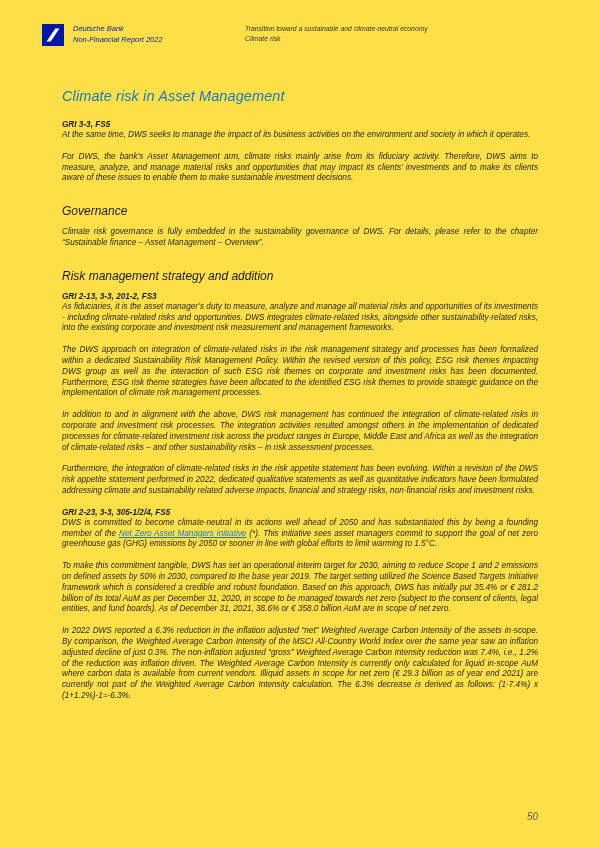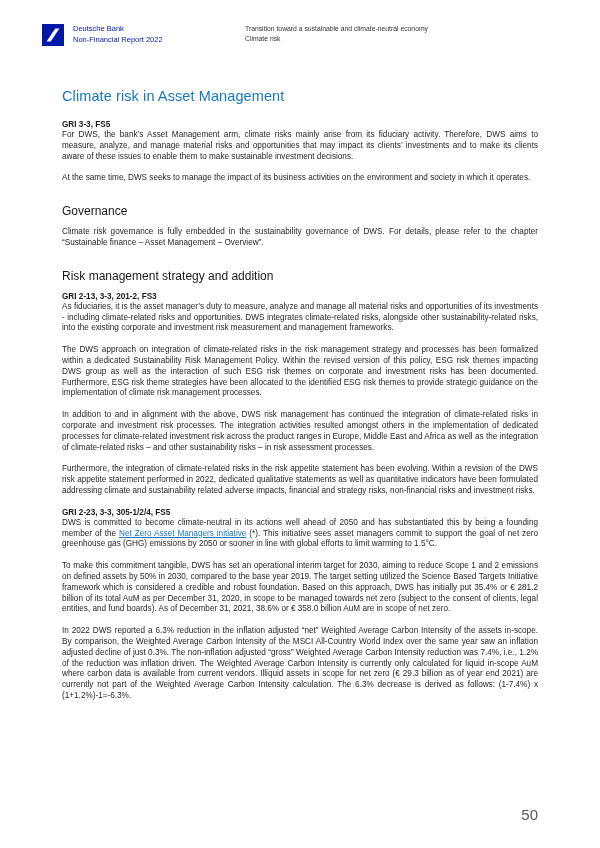--- a/index.html
+++ b/index.html
@@ -2,23 +2,24 @@
 <html style="--brand-blue: #0018A8; --heading-blue: #1878BE; --link-blue: #1878BE; --body-text: #262626; --page-number: #555555;"><head>
 <meta charset="utf-8">
 <style>
   html, body { margin: 0; padding: 0; background: #e8e8e8; }
   body { font-family: "Liberation Sans", sans-serif; }
   .page {
     position: relative;
     width: 600px;
     height: 848px;
     margin: 0 auto;
-    background: #ffffff;
+    background: #fde047;
     overflow: hidden;
     color: var(--body-text, #262626);
+    font-style: italic;
   }
   .header {
     display: flex;
     align-items: flex-start;
     padding: 24px 42px 0 42px;
   }
   .logo { width: 22px; height: 22px; flex: 0 0 auto; }
   .logo svg { display: block; }
   .brand {
     margin-left: 9px;
@@ -62,21 +63,21 @@
   .link {
     color: var(--link-blue, #1878BE);
     text-decoration: underline;
     cursor: pointer;
   }
   .footer {
     position: absolute;
     right: 62px;
     bottom: 24px;
   }
-  .pageno { font-size: 15px; color: var(--page-number, #555555); }
+  .pageno { font-size: 10px; color: var(--page-number, #555555); }
 </style>
 </head>
 <body>
 
 <div class="page">
 
   <header class="header">
     <div class="logo">
       <svg viewBox="0 0 24 24" width="22" height="22" aria-hidden="true">
         <rect x="0" y="0" width="24" height="24" fill="#0018A8"></rect>
@@ -91,22 +92,22 @@
       <div>Transition toward a sustainable and climate-neutral economy</div>
       <div>Climate risk</div>
     </div>
   </header>
 
   <main class="content">
 
     <h1 class="title">Climate risk in Asset Management</h1>
 
     <p class="gri">GRI 3-3, FS5</p>
+    <p class="body">At the same time, DWS seeks to manage the impact of its business activities on the environment and society in which it operates.</p>
     <p class="body">For DWS, the bank’s Asset Management arm, climate risks mainly arise from its fiduciary activity. Therefore, DWS aims to measure, analyze, and manage material risks and opportunities that may impact its clients’ investments and to make its clients aware of these issues to enable them to make sustainable investment decisions.</p>
-    <p class="body">At the same time, DWS seeks to manage the impact of its business activities on the environment and society in which it operates.</p>
 
     <h2 class="section">Governance</h2>
     <p class="body">Climate risk governance is fully embedded in the sustainability governance of DWS. For details, please refer to the chapter “Sustainable finance – Asset Management – Overview”.</p>
 
     <h2 class="section">Risk management strategy and addition</h2>
     <p class="gri">GRI 2-13, 3-3, 201-2, FS3</p>
     <p class="body">As fiduciaries, it is the asset manager’s duty to measure, analyze and manage all material risks and opportunities of its investments - including climate-related risks and opportunities. DWS integrates climate-related risks, alongside other sustainability-related risks, into the existing corporate and investment risk measurement and management frameworks.</p>
     <p class="body">The DWS approach on integration of climate-related risks in the risk management strategy and processes has been formalized within a dedicated Sustainability Risk Management Policy. Within the revised version of this policy, ESG risk themes impacting DWS group as well as the interaction of such ESG risk themes on corporate and investment risks has been documented. Furthermore, ESG risk theme strategies have been allocated to the identified ESG risk themes to provide strategic guidance on the implementation of climate risk management processes.</p>
     <p class="body">In addition to and in alignment with the above, DWS risk management has continued the integration of climate-related risks in corporate and investment risk processes. The integration activities resulted amongst others in the implementation of dedicated processes for climate-related investment risk across the product ranges in Europe, Middle East and Africa as well as the integration of climate-related risks – and other sustainability risks – in risk assessment processes.</p>
     <p class="body">Furthermore, the integration of climate-related risks in the risk appetite statement has been evolving. Within a revision of the DWS risk appetite statement performed in 2022, dedicated qualitative statements as well as quantitative indicators have been formulated addressing climate and sustainability related adverse impacts, financial and strategy risks, non-financial risks and investment risks.</p>

